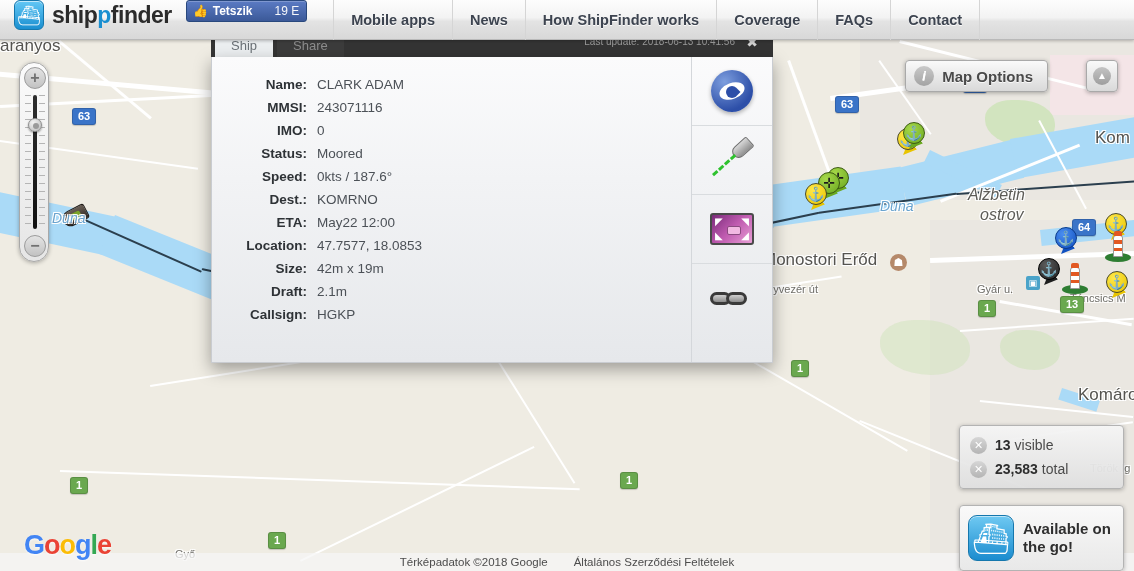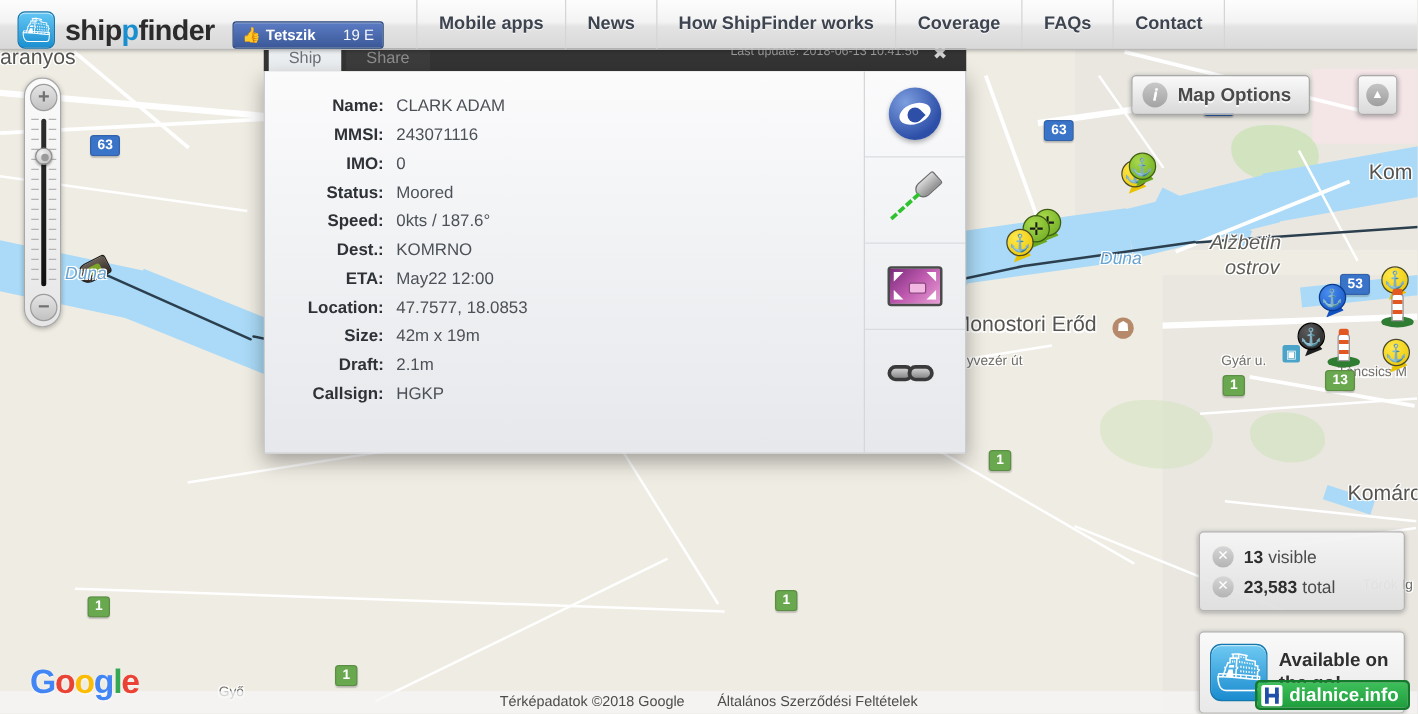--- a/index.html
+++ b/index.html
@@ -132,21 +132,21 @@
   .track {
     position: absolute; background: #2b3f4e; transform-origin: 0 0; height: 2px;
     border-radius: 2px;
   }
 
   
   #topnav {
     position: absolute; top: 0; left: 0; width: 1134px; height: 40px;
     background: linear-gradient(#fdfdfd 0%, #f3f3f3 45%, #e3e3e3 55%, #d8d8d8 100%);
     border-bottom: 1px solid #b9b9b9;
-    display: flex; align-items: flex-end;
+    display: flex; align-items: flex-start;
     box-shadow: 0 1px 3px rgba(0,0,0,.25);
     z-index: 40;
   }
   .logo-wrap { display: flex; align-items: center; padding-left: 14px; }
   .logo-icon {
     width: 30px; height: 30px; border-radius: 6px;
     background: linear-gradient(#63c7f5, #1a8fd0);
     border: 1px solid #1577ad;
     position: relative; box-shadow: inset 0 1px 0 rgba(255,255,255,.6);
   }
@@ -492,21 +492,21 @@
         <div class="maplabel place" style="left: 1078px; top: 385px; font-size: 17px;">Komáro</div>
         <div class="maplabel street" style="left: 1090px; top: 462px; font-size: 11px;">Török Ig</div>
         <div class="maplabel street" style="left: 175px; top: 548px; font-size: 11px;">Győ</div>
         <div class="maplabel water" style="left: 52px; top: 210px; font-size: 14px;">Duna</div>
       </div>
 
     <div id="shield-layer">
         <div class="shield blue" style="left: 72px; top: 108px;">63</div>
         <div class="shield blue" style="left: 835px; top: 96px;">63</div>
         <div class="shield blue" style="left: 963px; top: 76px;">63</div>
-        <div class="shield blue" style="left: 1072px; top: 219px;">53</div>
+        <div class="shield blue" style="left: 1072px; top: 219px;">64</div>
         <div class="shield green" style="left: 1060px; top: 296px;">13</div>
         <div class="shield green" style="left: 978px; top: 300px;">1</div>
         <div class="shield green" style="left: 791px; top: 360px;">1</div>
         <div class="shield green" style="left: 620px; top: 472px;">1</div>
         <div class="shield green" style="left: 268px; top: 532px;">1</div>
         <div class="shield green" style="left: 70px; top: 477px;">1</div>
       </div>
 
     <div id="marker-layer">
         <div class="pin yellow" style="left: 897px; top: 128px;">
@@ -740,26 +740,20 @@
   </div>
 
   <div id="promo">
     <div class="promo-icon"></div>
     <div class="promo-text">
       <div>Available on</div>
       <div>the go!</div>
     </div>
   </div>
 
-  <div id="dialnice">
-    <div class="dn-ico">
-        <div class="dn-bar"></div>
-      </div>
-    <span class="dn-text">dialnice.info</span>
-  </div>
 
   <div id="glogo"><span class="g1">G</span><span class="g2">o</span><span class="g3">o</span><span class="g4">g</span><span class="g5">l</span><span class="g6">e</span></div>
 
   <div id="attrib">
     <span>Térképadatok ©2018 Google</span>
     <span>Általános Szerződési Feltételek</span>
   </div>
 
 </div>
 

